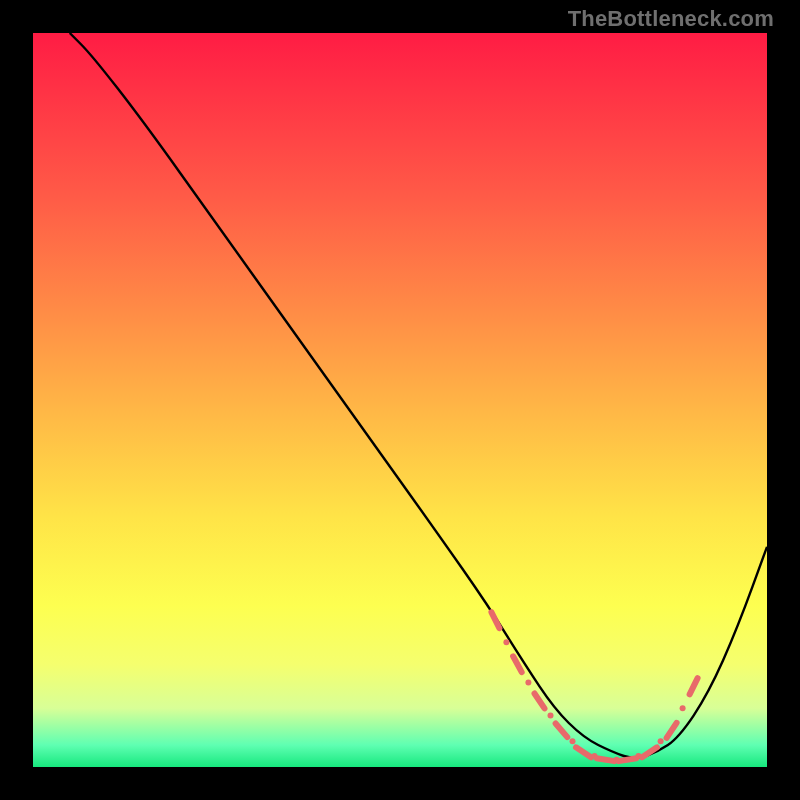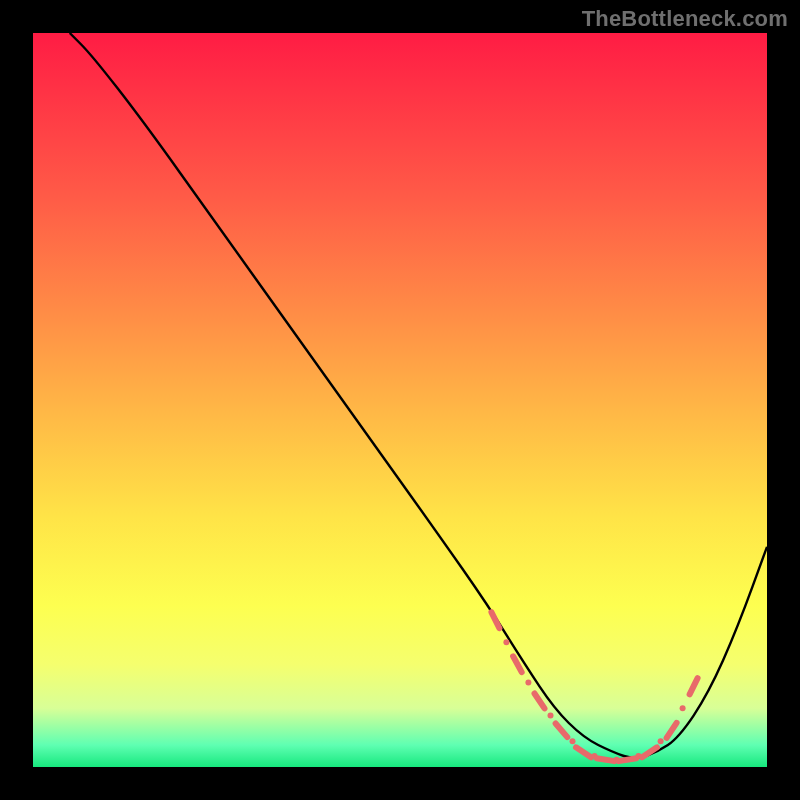--- a/index.html
+++ b/index.html
@@ -35,21 +35,21 @@
       #fdff50 78%,
       #f5ff6e 86%,
       #d8ff97 92%,
       #5fffb2 97%,
       #17e87e 100%
     );
   }
   .attribution {
     position: absolute;
     top: 6px;
-    right: 12px;
+    right: 26px;
     color: #6f6f6f;
     font-size: 22px;
     font-weight: 600;
     letter-spacing: 0.2px;
   }
   svg.curve {
     position: absolute;
     left: 0;
     top: 0;
     width: 734px;

